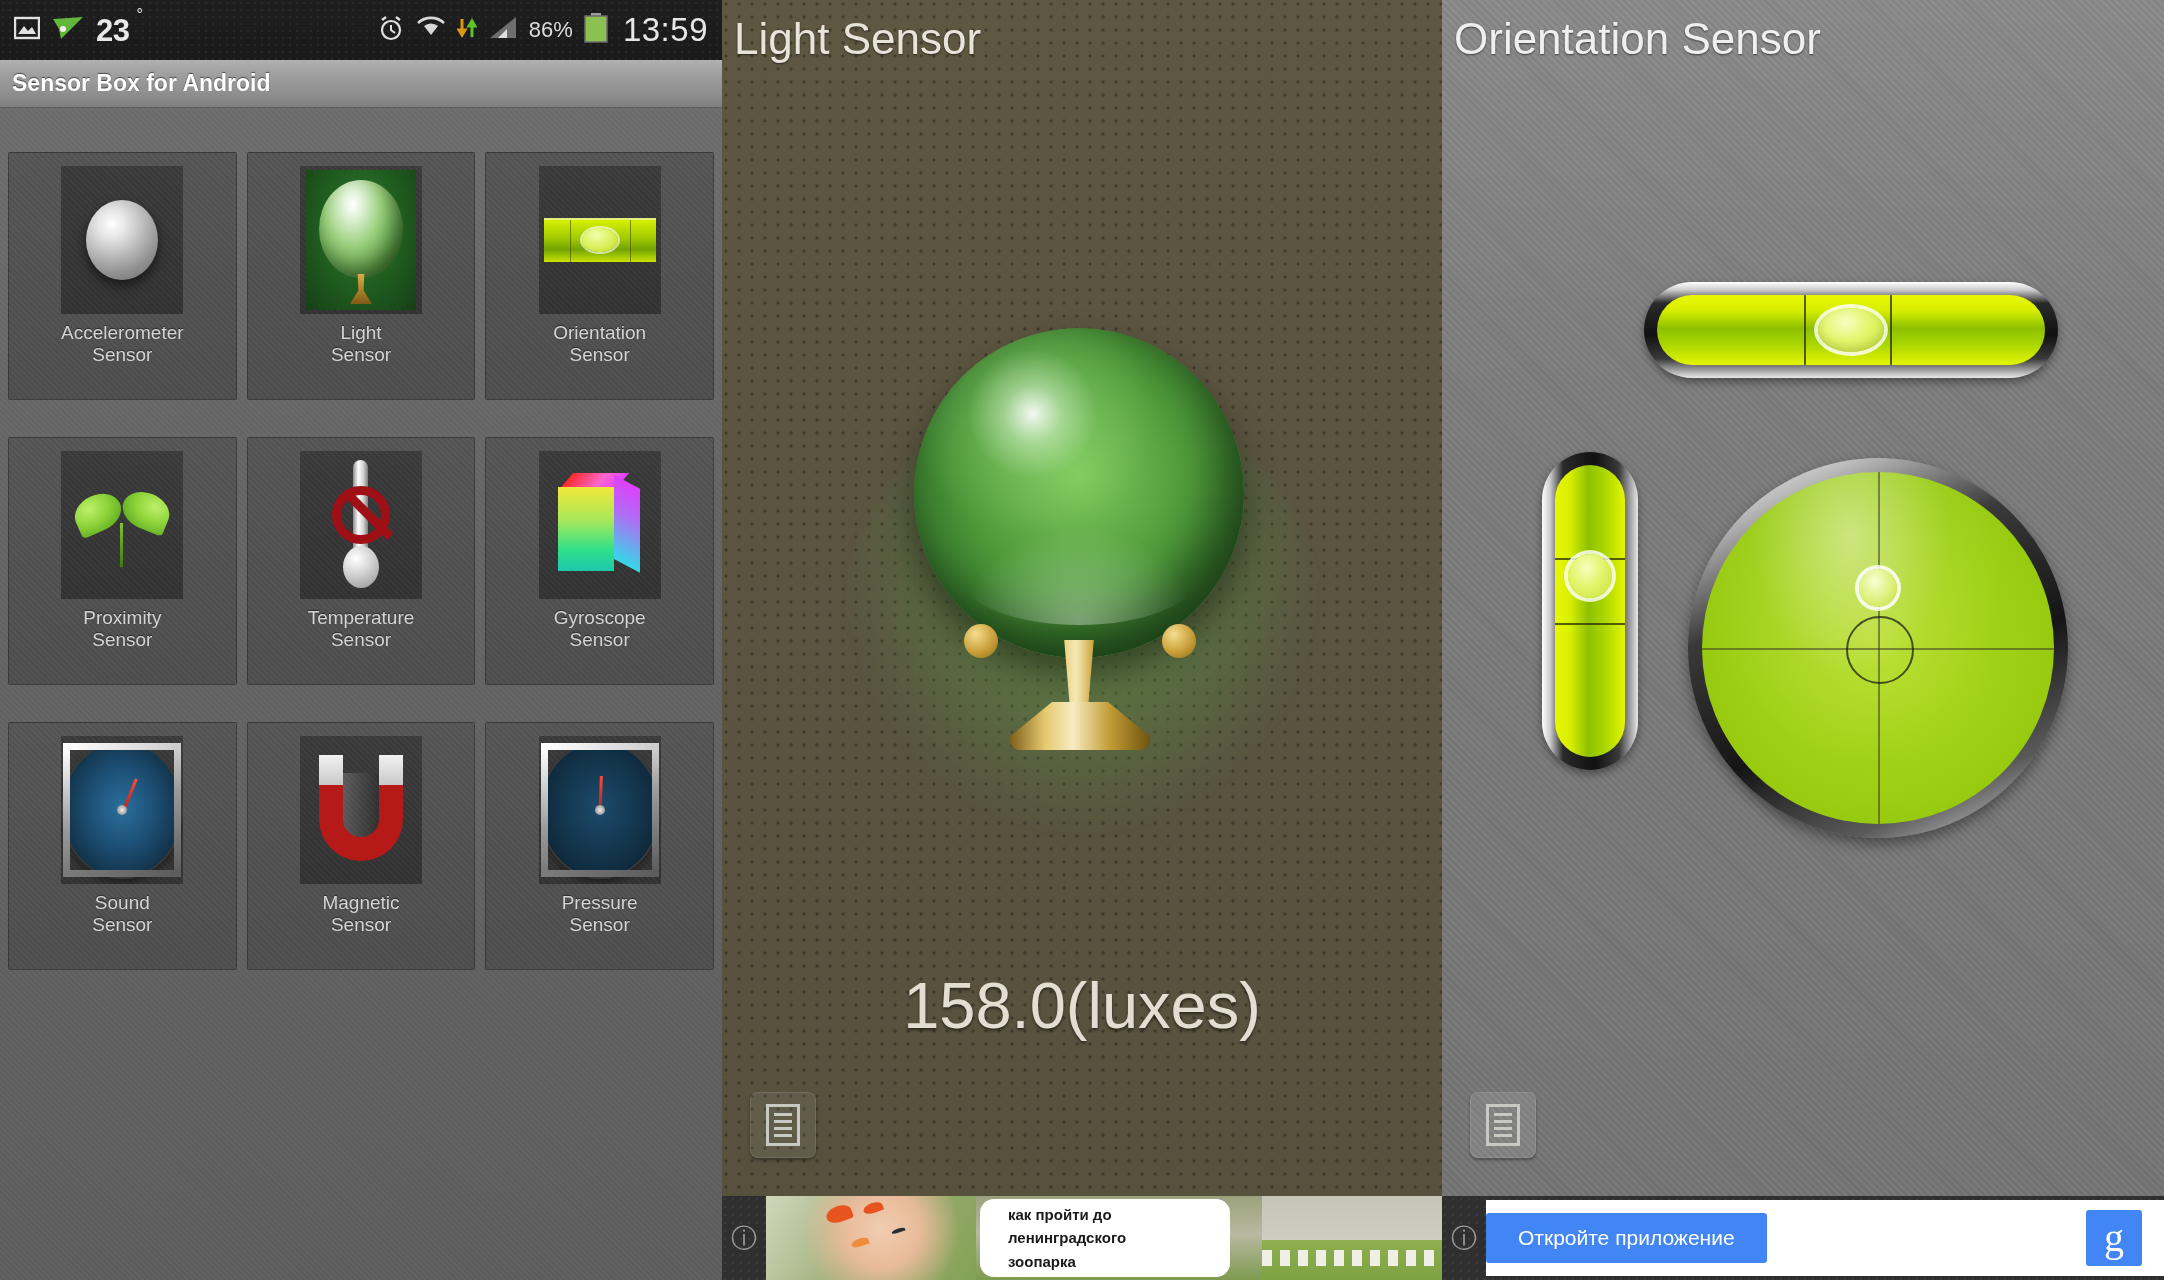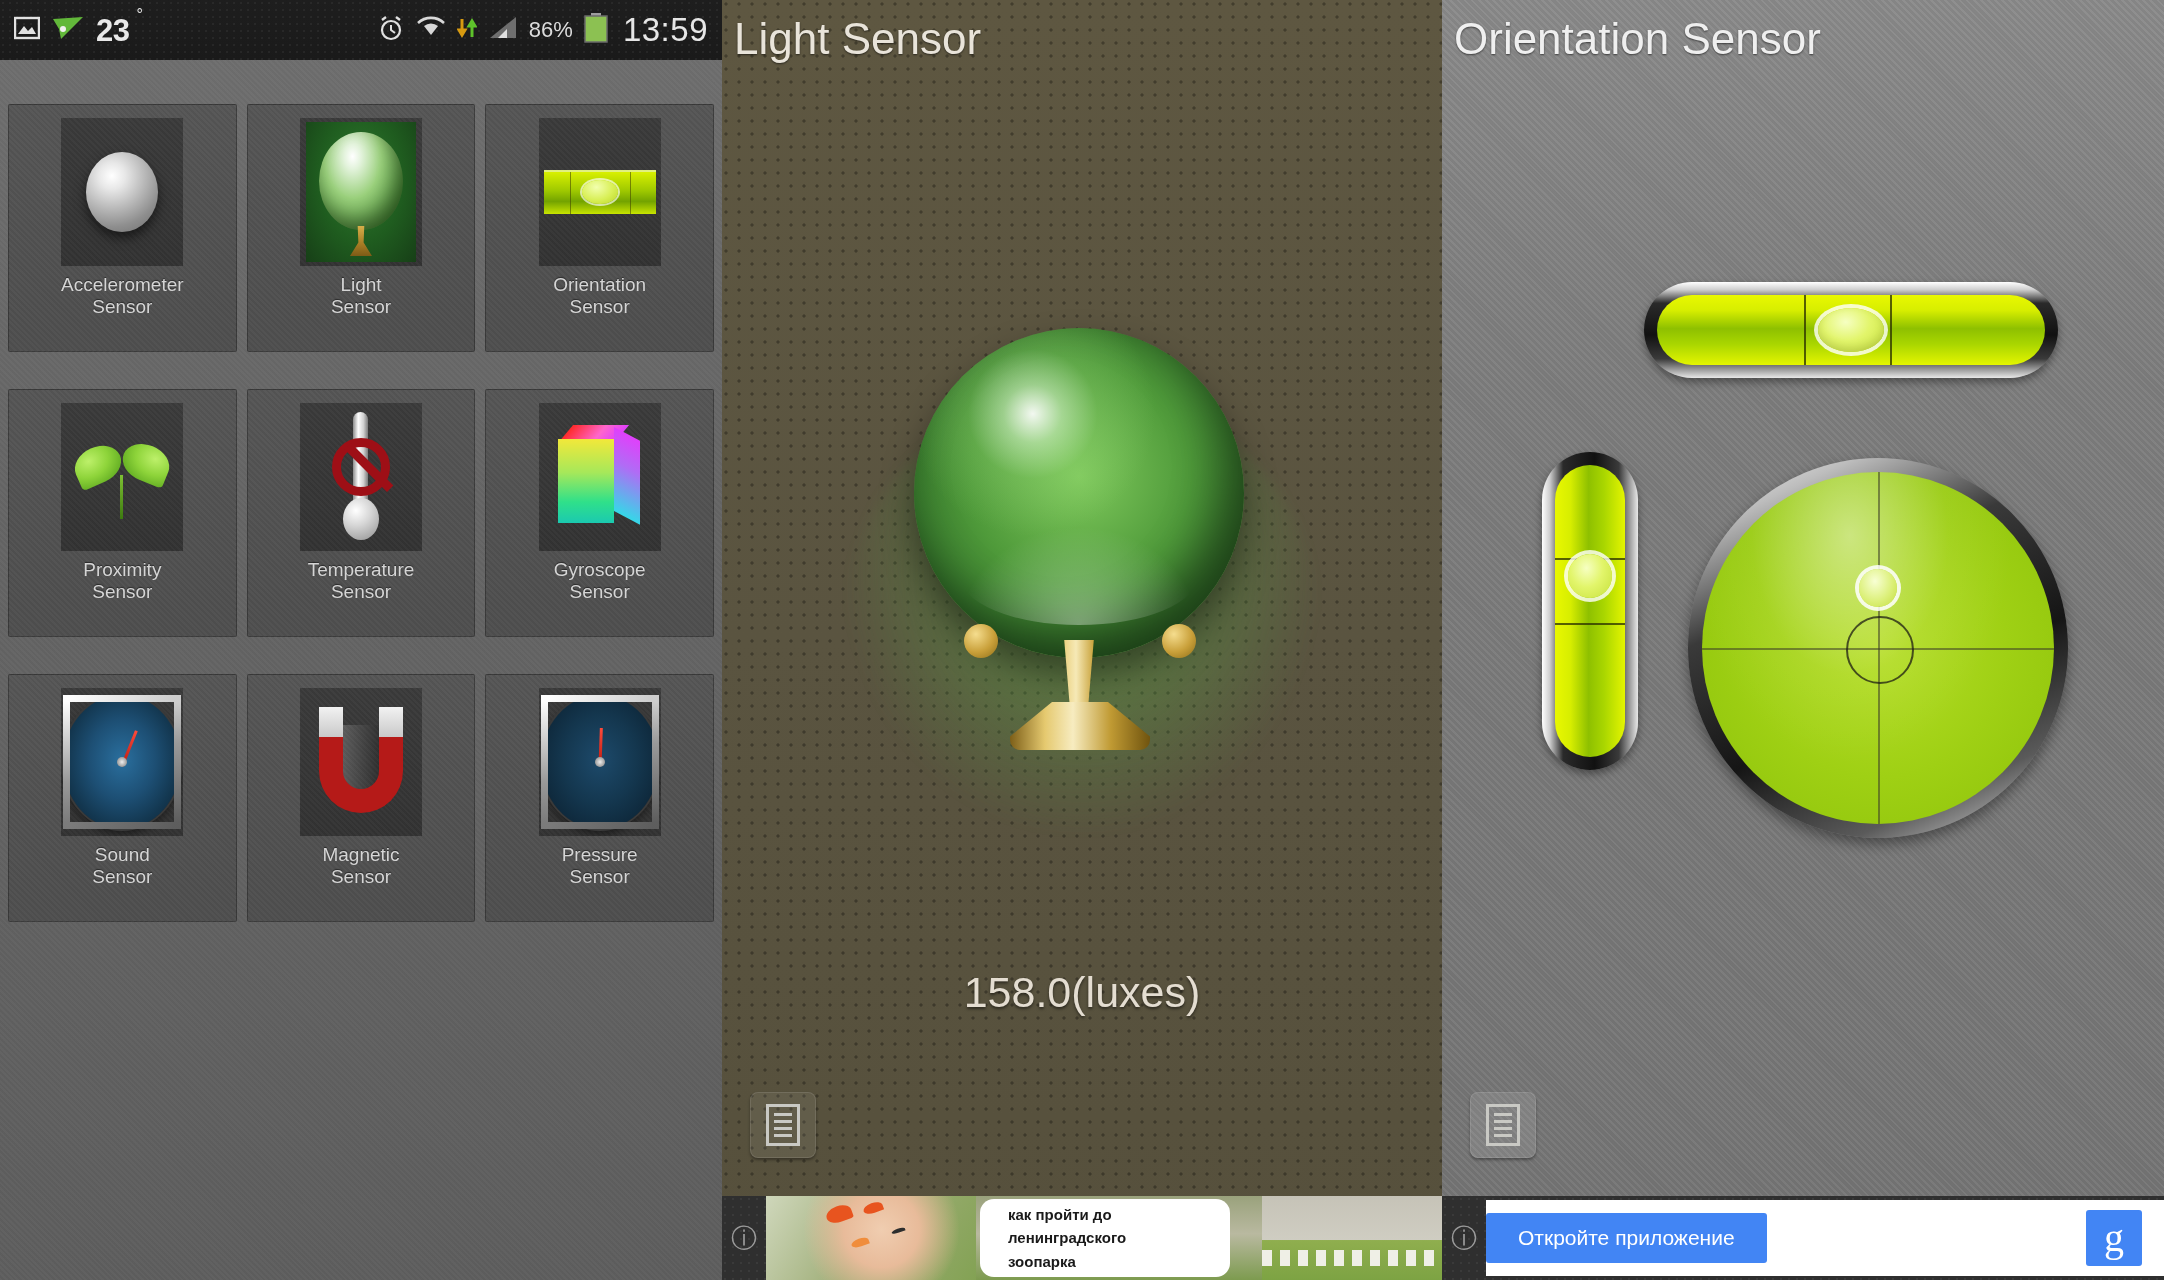--- a/index.html
+++ b/index.html
@@ -226,21 +226,21 @@
     clip-path: polygon(30% 0, 70% 0, 62% 100%, 38% 100%);
   }
   .lamp .base {
     position: absolute; left: 128px; top: 492px; width: 140px; height: 48px;
     background: linear-gradient(90deg, #7d5f18 0%, #e5c96f 25%, #f7ecc0 45%, #c09a33 72%, #70540f 100%);
     clip-path: polygon(30% 0, 70% 0, 100% 72%, 100% 100%, 0 100%, 0 72%);
     border-radius: 0 0 10px 10px;
   }
   .lux-value {
     position: absolute; left: 0; right: 0; top: 968px;
-    text-align: center; color: #e4ddd1; font-size: 43px;
+    text-align: center; color: #e4ddd1; font-size: 65px;
     text-shadow: 0 2px 3px rgba(0,0,0,0.5);
   }
   .memo-btn {
     position: absolute; left: 28px; bottom: 122px;
     width: 64px; height: 64px; border-radius: 8px;
     background: rgba(255,255,255,0.07);
     border: 1px solid rgba(255,255,255,0.10);
     box-shadow: 0 2px 3px rgba(0,0,0,0.35);
     display: flex; align-items: center; justify-content: center;
   }
@@ -448,20 +448,23 @@
         <span>
           <svg width="24" height="30" viewBox="0 0 24 30">
               <rect x="7" y="0" width="10" height="4" fill="#9e9e9e"></rect>
               <rect x="1" y="3" width="22" height="26" fill="#8cc152" stroke="#6b6b6b" stroke-width="1.5"></rect>
             </svg>
         </span>
         <span class="sb-time">13:59</span>
       </div>
     </div>
 
+    <div class="appbar">
+      <span class="appbar-title">Sensor Box for Android</span>
+    </div>
 
     <div class="grid">
 
       <div class="tile">
         <div class="tile-icon">
             <div class="ico-ball"></div>
           </div>
         <div class="tile-label">
           <div>Accelerometer</div>
           <div>Sensor</div>

